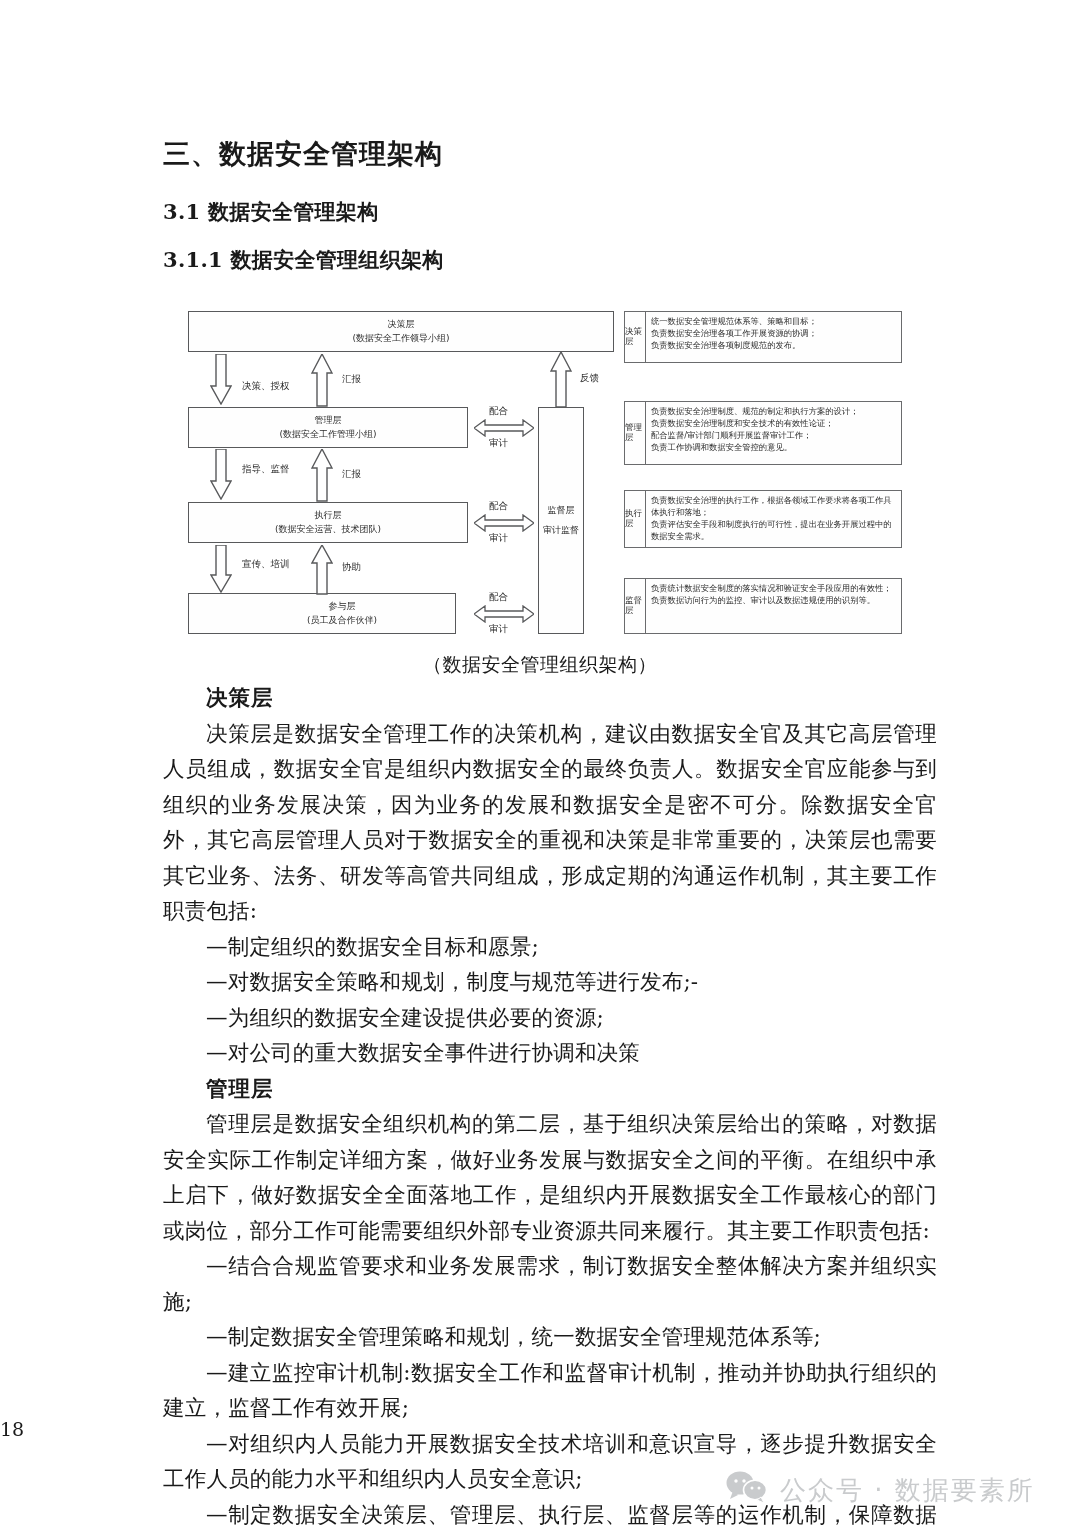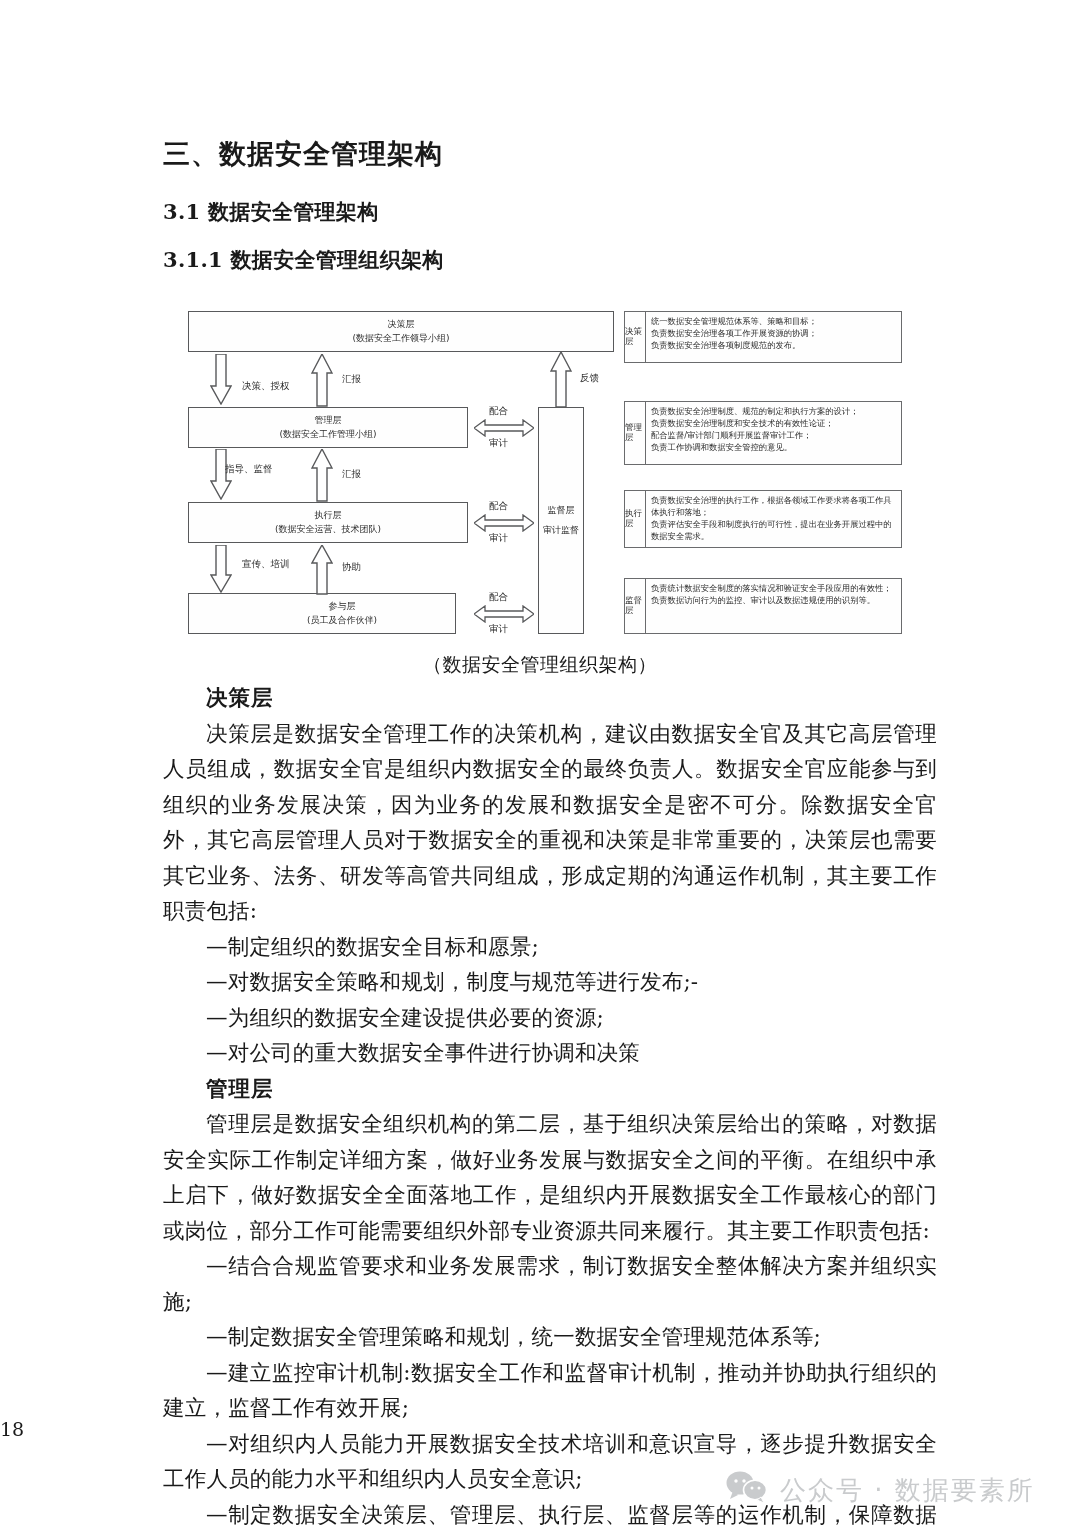--- a/index.html
+++ b/index.html
@@ -270,21 +270,21 @@
           <polygon points="11,0 21,19 16,19 16,52 6,52 6,19 1,19" fill="#ffffff" stroke="#58595b" stroke-width="1.4"></polygon>
         </svg>
       </div>
       <div class="arrow-lbl" style="left:156px; top:67px;">汇报</div>
 
       <div class="blk-arrow" style="left:24px; top:143px;">
         <svg width="22" height="51" viewBox="0 0 22 51">
           <polygon points="6,0 16,0 16,32 21,32 11,50 1,32 6,32" fill="#ffffff" stroke="#58595b" stroke-width="1.4"></polygon>
         </svg>
       </div>
-      <div class="arrow-lbl" style="left:39px; top:157px;">指导、监督</div>
+      <div class="arrow-lbl" style="left:56px; top:157px;">指导、监督</div>
 
       <div class="blk-arrow" style="left:125px; top:143px;">
         <svg width="22" height="53" viewBox="0 0 22 53">
           <polygon points="11,0 21,19 16,19 16,52 6,52 6,19 1,19" fill="#ffffff" stroke="#58595b" stroke-width="1.4"></polygon>
         </svg>
       </div>
       <div class="arrow-lbl" style="left:156px; top:162px;">汇报</div>
 
       <div class="blk-arrow" style="left:24px; top:239px;">
         <svg width="22" height="48" viewBox="0 0 22 48">

